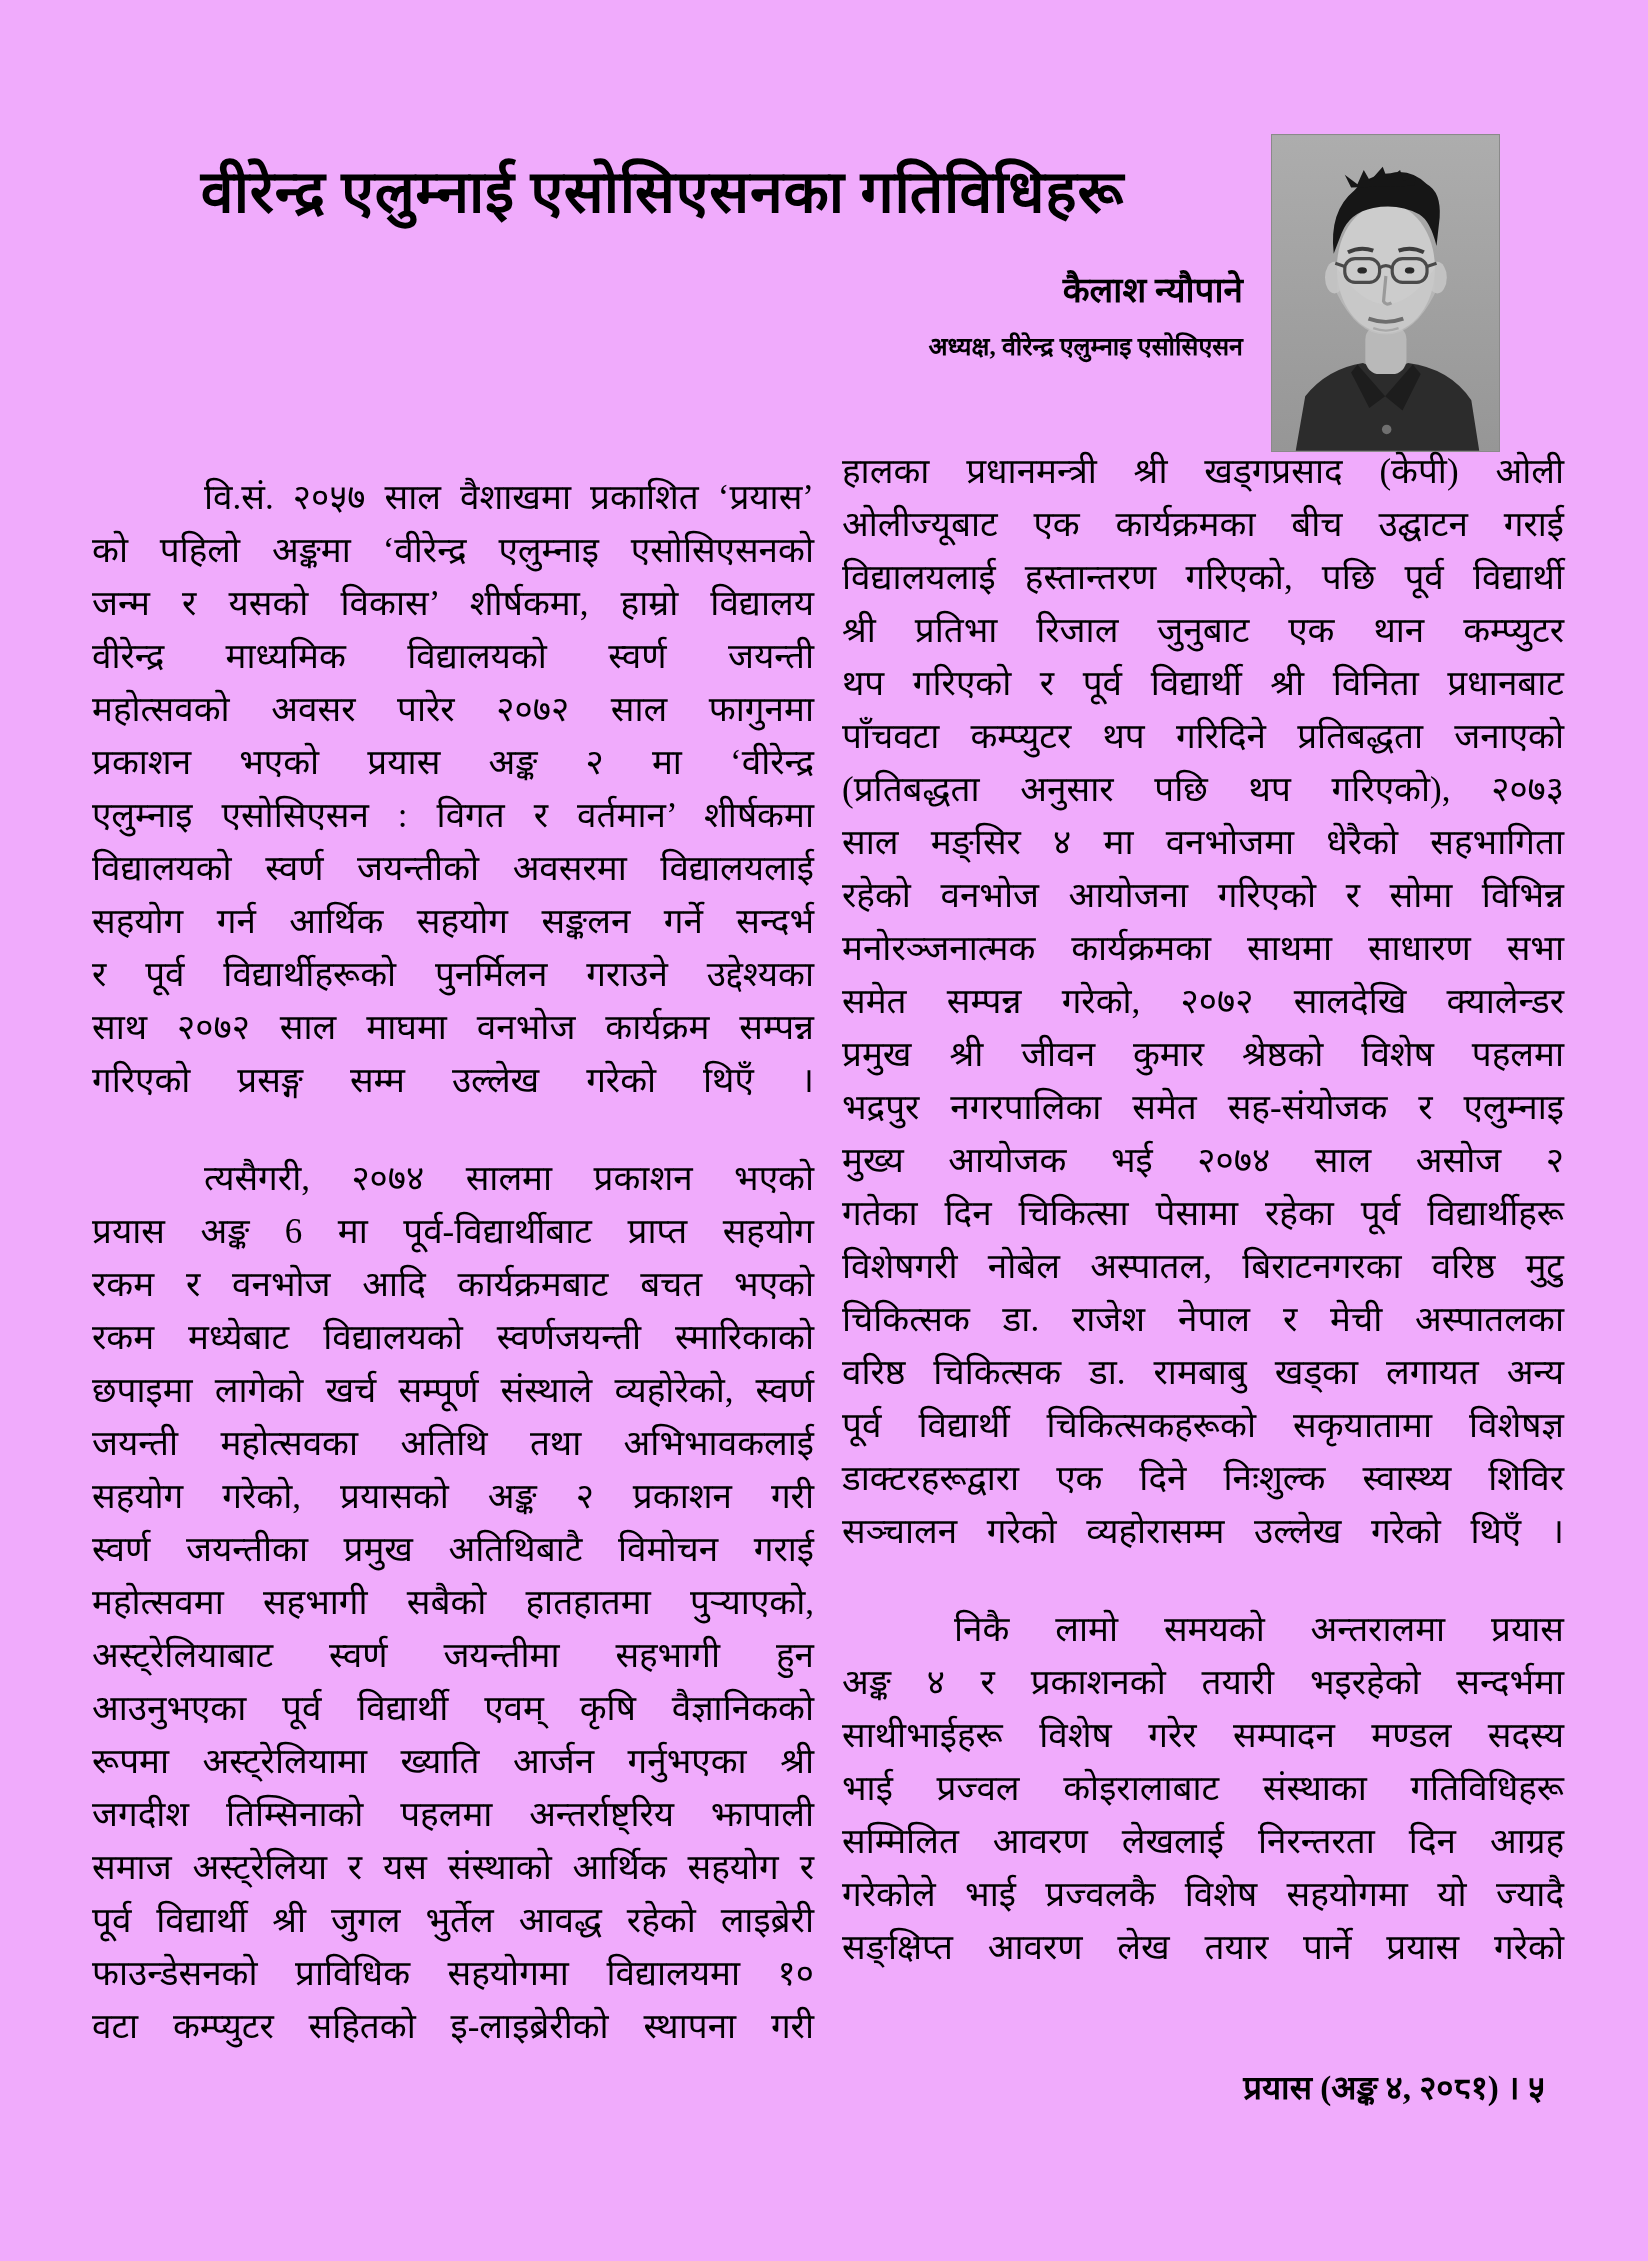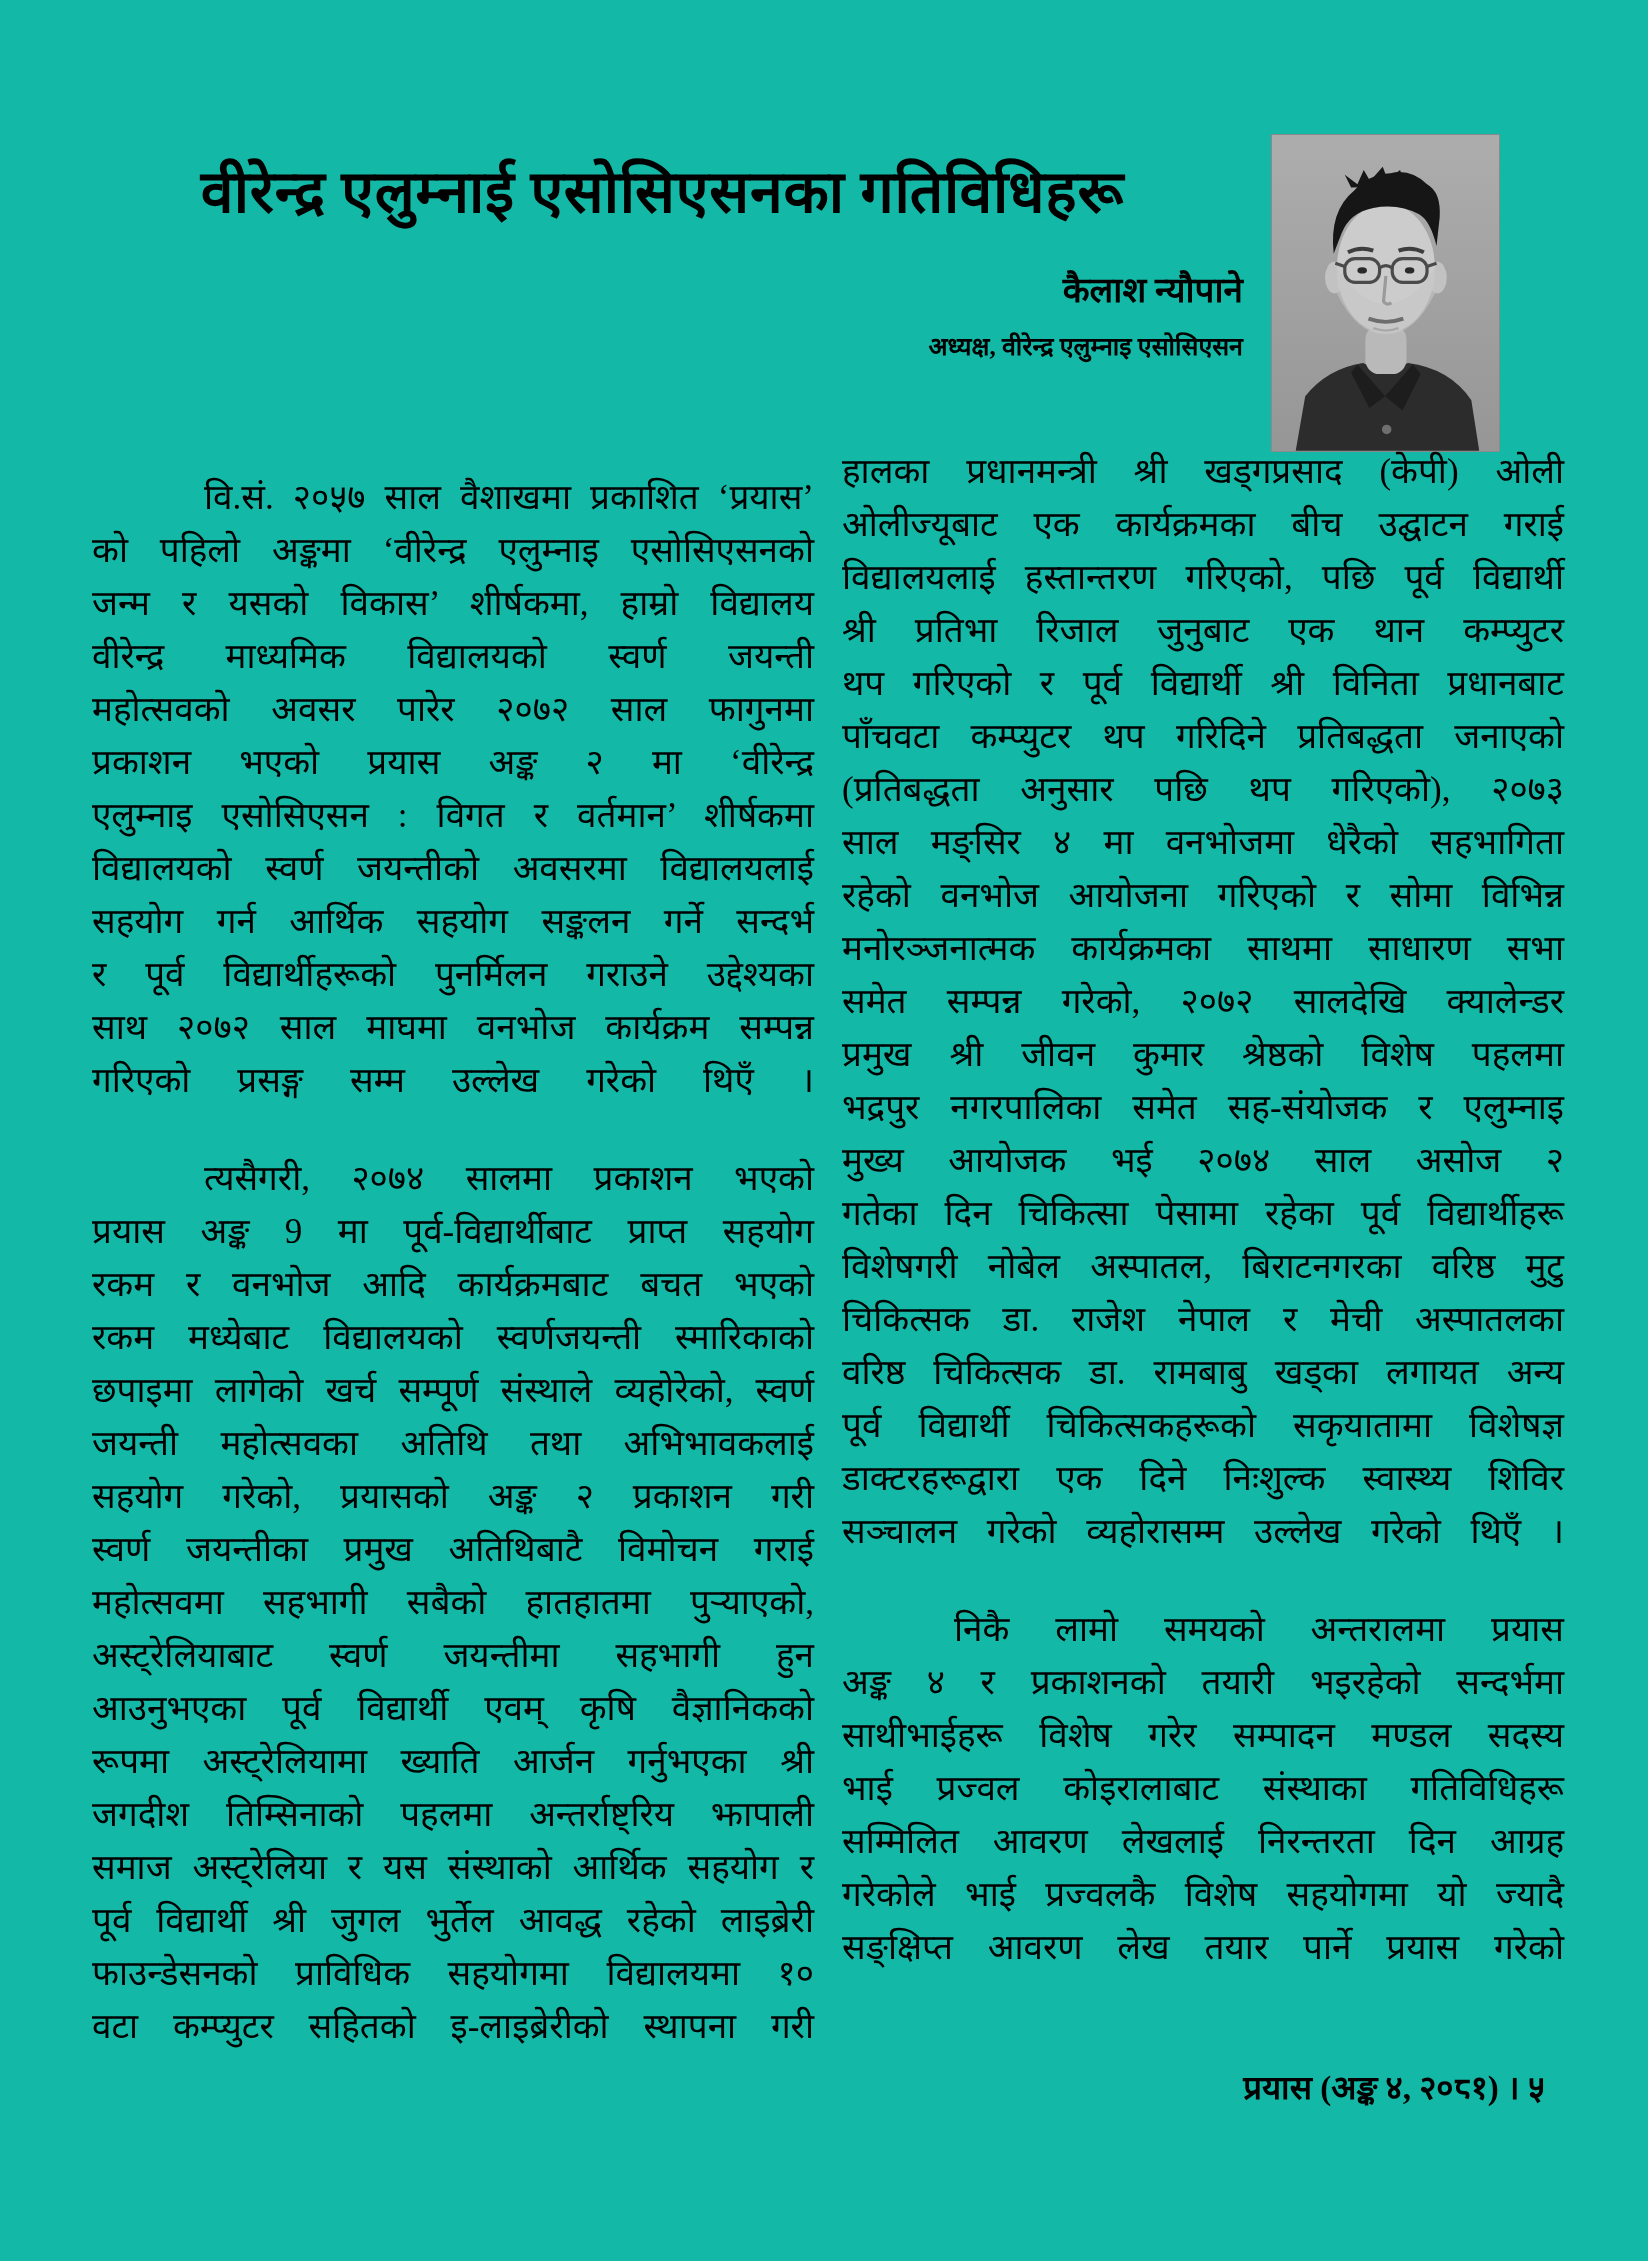--- a/index.html
+++ b/index.html
@@ -1,19 +1,19 @@
 <!DOCTYPE html>
 <html lang="ne" style="font-size:12.8px"><head>
 <meta charset="utf-8">
 <style>
   html,body{margin:0;padding:0;background:#e8e8e8;}
   .page{
     position:relative;
     width:1649px;height:2261px;
-    background:#14b8a6;
+    background:#f0abfc;
     font-family:"Liberation Serif","DejaVu Serif",serif;
     color:#000;
     overflow:hidden;
   }
   
   .title{
     position:absolute;left:92px;top:156px;width:1141px;
     margin:0;text-align:center;
     font-size:59px;font-weight:bold;line-height:1.25;
     letter-spacing:0.8px;white-space:nowrap;
@@ -118,21 +118,21 @@
           <div class="line">प्रकाशन भएको प्रयास अङ्क २ मा ‘वीरेन्द्र</div>
           <div class="line">एलुम्नाइ एसोसिएसन : विगत र वर्तमान’ शीर्षकमा</div>
           <div class="line">विद्यालयको स्वर्ण जयन्तीको अवसरमा विद्यालयलाई</div>
           <div class="line">सहयोग गर्न आर्थिक सहयोग सङ्कलन गर्ने सन्दर्भ</div>
           <div class="line">र पूर्व विद्यार्थीहरूको पुनर्मिलन गराउने उद्देश्यका</div>
           <div class="line">साथ २०७२ साल माघमा वनभोज कार्यक्रम सम्पन्न</div>
           <div class="line">गरिएको प्रसङ्ग सम्म उल्लेख गरेको थिएँ ।</div>
         </div>
         <div class="para indent">
           <div class="line">त्यसैगरी, २०७४ सालमा प्रकाशन भएको</div>
-          <div class="line">प्रयास अङ्क 9 मा पूर्व-विद्यार्थीबाट प्राप्त सहयोग</div>
+          <div class="line">प्रयास अङ्क 6 मा पूर्व-विद्यार्थीबाट प्राप्त सहयोग</div>
           <div class="line">रकम र वनभोज आदि कार्यक्रमबाट बचत भएको</div>
           <div class="line">रकम मध्येबाट विद्यालयको स्वर्णजयन्ती स्मारिकाको</div>
           <div class="line">छपाइमा लागेको खर्च सम्पूर्ण संस्थाले व्यहोरेको, स्वर्ण</div>
           <div class="line">जयन्ती महोत्सवका अतिथि तथा अभिभावकलाई</div>
           <div class="line">सहयोग गरेको, प्रयासको अङ्क २ प्रकाशन गरी</div>
           <div class="line">स्वर्ण जयन्तीका प्रमुख अतिथिबाटै विमोचन गराई</div>
           <div class="line">महोत्सवमा सहभागी सबैको हातहातमा पुऱ्याएको,</div>
           <div class="line">अस्ट्रेलियाबाट स्वर्ण जयन्तीमा सहभागी हुन</div>
           <div class="line">आउनुभएका पूर्व विद्यार्थी एवम् कृषि वैज्ञानिकको</div>
           <div class="line">रूपमा अस्ट्रेलियामा ख्याति आर्जन गर्नुभएका श्री</div>

